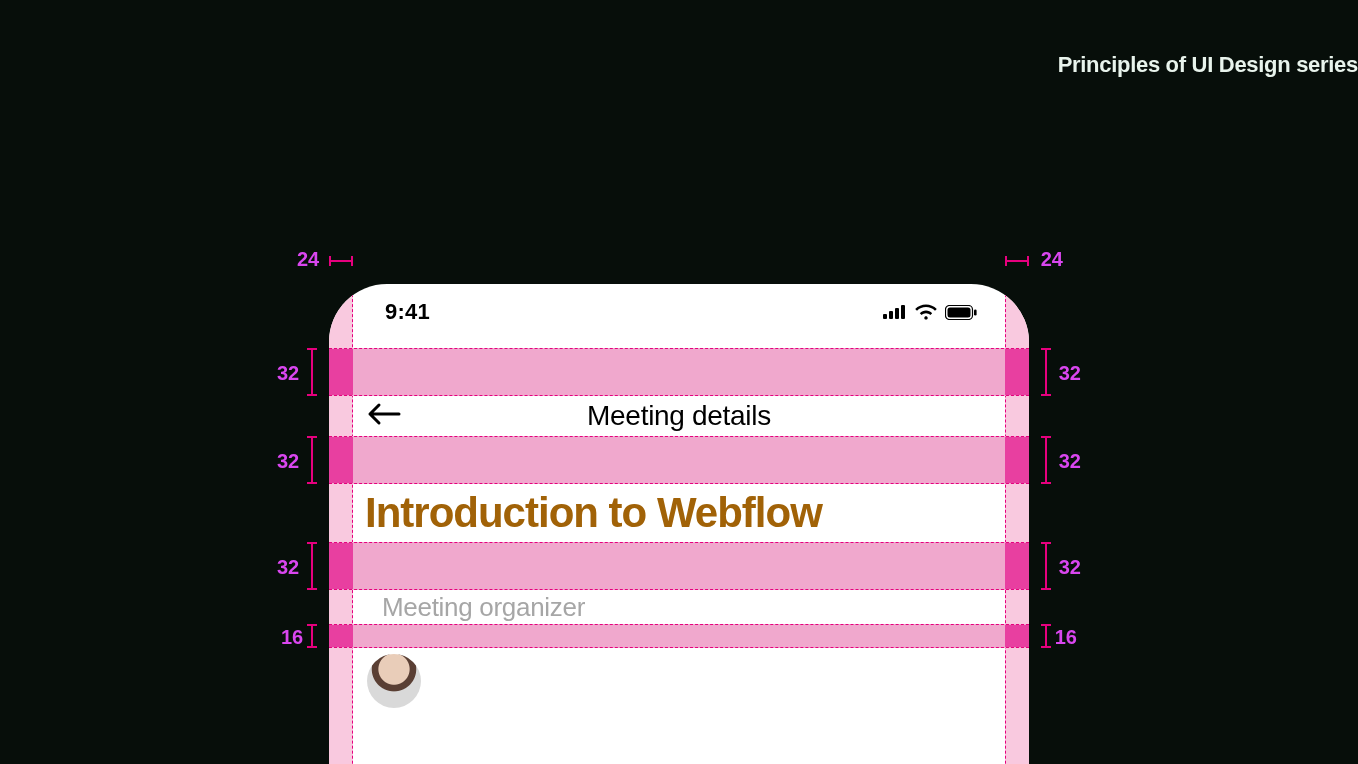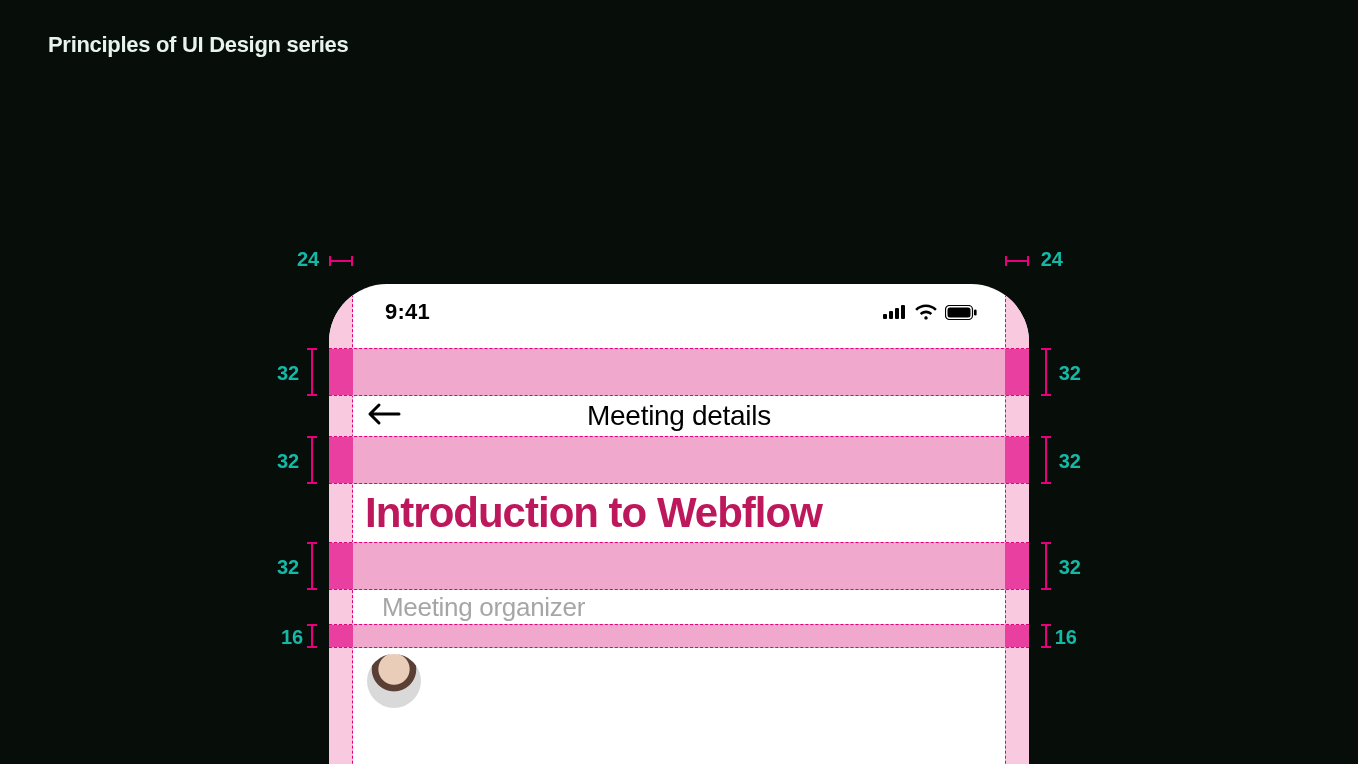--- a/index.html
+++ b/index.html
@@ -5,22 +5,22 @@
   * { margin: 0; padding: 0; box-sizing: border-box; }
   body {
     width: 1358px;
     height: 764px;
     background: #070e0a;
     font-family: -apple-system, BlinkMacSystemFont, "Segoe UI", Helvetica, Arial, sans-serif;
     overflow: hidden;
     position: relative;
   }
   .header {
-    text-align: left;
-    padding-top: 32px;
+    text-align: right;
+    padding-top: 52px;
     margin-left: 48px;
   }
   .subtitle {
     color: #e8f3ec;
     font-size: 22px;
     font-weight: 600;
     letter-spacing: -0.3px;
   }
   .title {
     color: #e8f3ec;
@@ -142,21 +142,21 @@
     right: 24px;
     height: 58px;
     display: flex;
     align-items: center;
     z-index: 3;
     padding-left: 12px;
   }
   .heading-text {
     font-size: 42px;
     font-weight: 800;
-    color: #be185d;
+    color: #a16207;
     letter-spacing: -1px;
   }
   .label-row {
     position: absolute;
     top: 306px;
     left: 24px;
     right: 24px;
     height: 34px;
     display: flex;
     align-items: center;
@@ -175,21 +175,21 @@
     width: 54px;
     height: 54px;
     border-radius: 50%;
     background: radial-gradient(circle at 50% 28%, #e9cdb9 0%, #e9cdb9 32%, #5a3f34 34%, #5a3f34 46%, #d9d9d9 48%, #d9d9d9 100%);
     z-index: 3;
   }
 
   
   .measure {
     position: absolute;
-    color: #14b8a6;
+    color: #d946ef;
     font-size: 20px;
     font-weight: 600;
   }
   .hmark {
     position: absolute;
     width: 24px;
     border-top: 2px solid #e6007e;
   }
   .hmark::before, .hmark::after {
     content: '';

